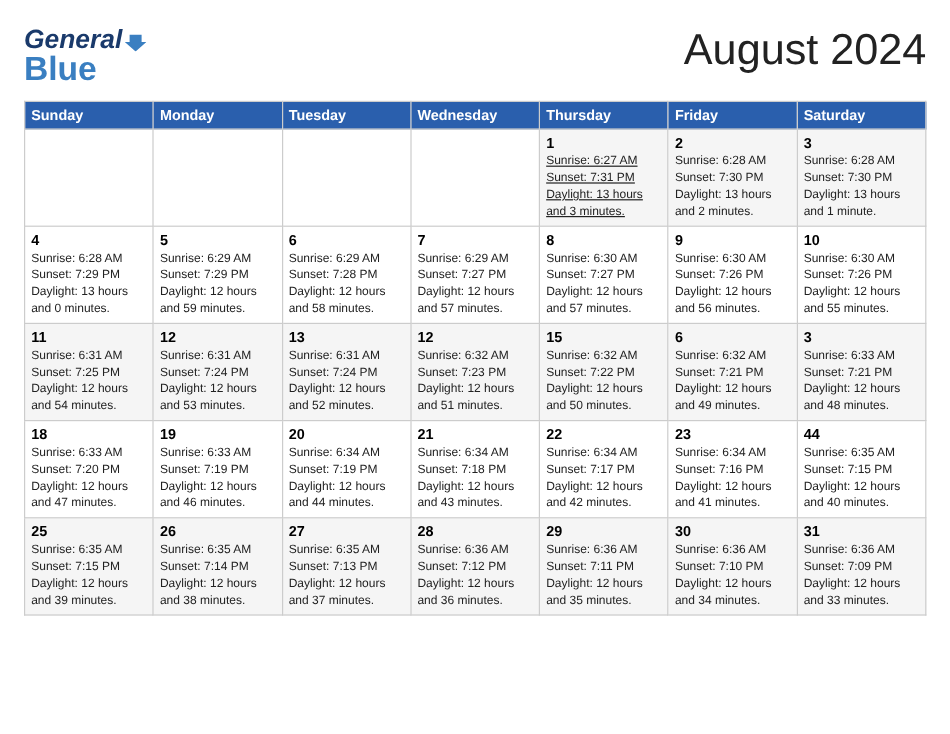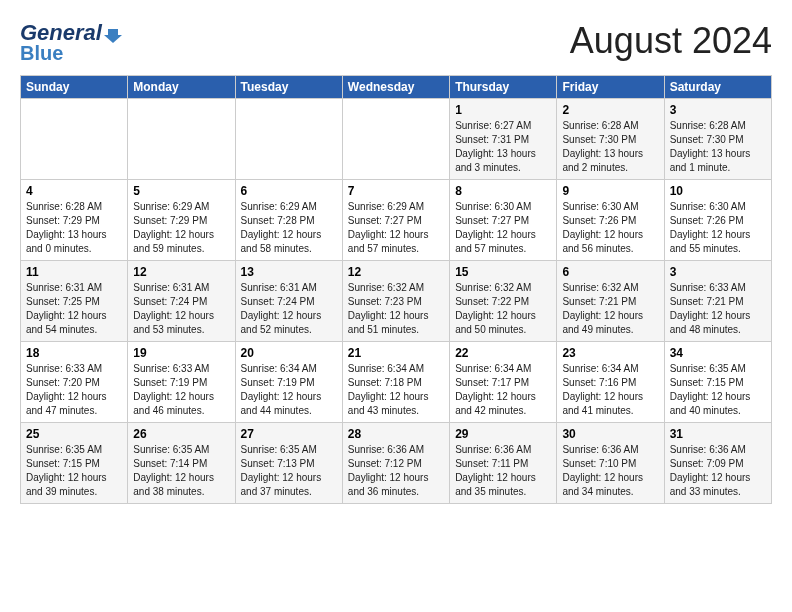--- a/index.html
+++ b/index.html
@@ -84,21 +84,21 @@
 <body>
 
 <div class="header">
   <div class="logo">
     <div class="logo-row">
       <span style="font-size:22px;font-weight:bold;color:#1a3a6b;">General</span>
       <svg width="18" height="18" viewBox="0 0 18 18" style="margin-left:2px;margin-top:2px;">
         <polygon points="4,4 14,4 14,10 18,10 9,18 0,10 4,10" fill="#3a7fc1"></polygon>
       </svg>
     </div>
-    <span style="font-size:20px;font-weight:bold;color:#3a7fc1;margin-top:-4px;">Blue</span>
+    <span style="font-size:28px;font-weight:bold;color:#3a7fc1;margin-top:-4px;">Blue</span>
   </div>
   <div class="title-block">
     <div class="title-month">August 2024</div>
   </div>
 </div>
 
 <table>
   <thead>
     <tr>
     <th>Sunday</th>
@@ -111,21 +111,21 @@
       </tr>
   </thead>
   <tbody id="calendar-body">
   <tr>
         <td class="empty-cell"></td>
         <td class="empty-cell"></td>
         <td class="empty-cell"></td>
         <td class="empty-cell"></td>
         <td>
           <span class="day-num">1</span>
-          <div class="day-info" style="white-space: pre-line;">Sunrise: 6:27 AM
+          <div class="day-info" style="white-space: pre-line; text-decoration: underline;">Sunrise: 6:27 AM
 Sunset: 7:31 PM
 Daylight: 13 hours
 and 3 minutes.</div>
         </td>
         <td>
           <span class="day-num">2</span>
           <div class="day-info" style="white-space: pre-line;">Sunrise: 6:28 AM
 Sunset: 7:30 PM
 Daylight: 13 hours
 and 2 minutes.</div>
@@ -277,21 +277,21 @@
 and 42 minutes.</div>
         </td>
         <td>
           <span class="day-num">23</span>
           <div class="day-info" style="white-space: pre-line;">Sunrise: 6:34 AM
 Sunset: 7:16 PM
 Daylight: 12 hours
 and 41 minutes.</div>
         </td>
         <td>
-          <span class="day-num">34</span>
+          <span class="day-num">44</span>
           <div class="day-info" style="white-space: pre-line;">Sunrise: 6:35 AM
 Sunset: 7:15 PM
 Daylight: 12 hours
 and 40 minutes.</div>
         </td>
       </tr>
       <tr>
         <td>
           <span class="day-num">25</span>
           <div class="day-info" style="white-space: pre-line;">Sunrise: 6:35 AM

